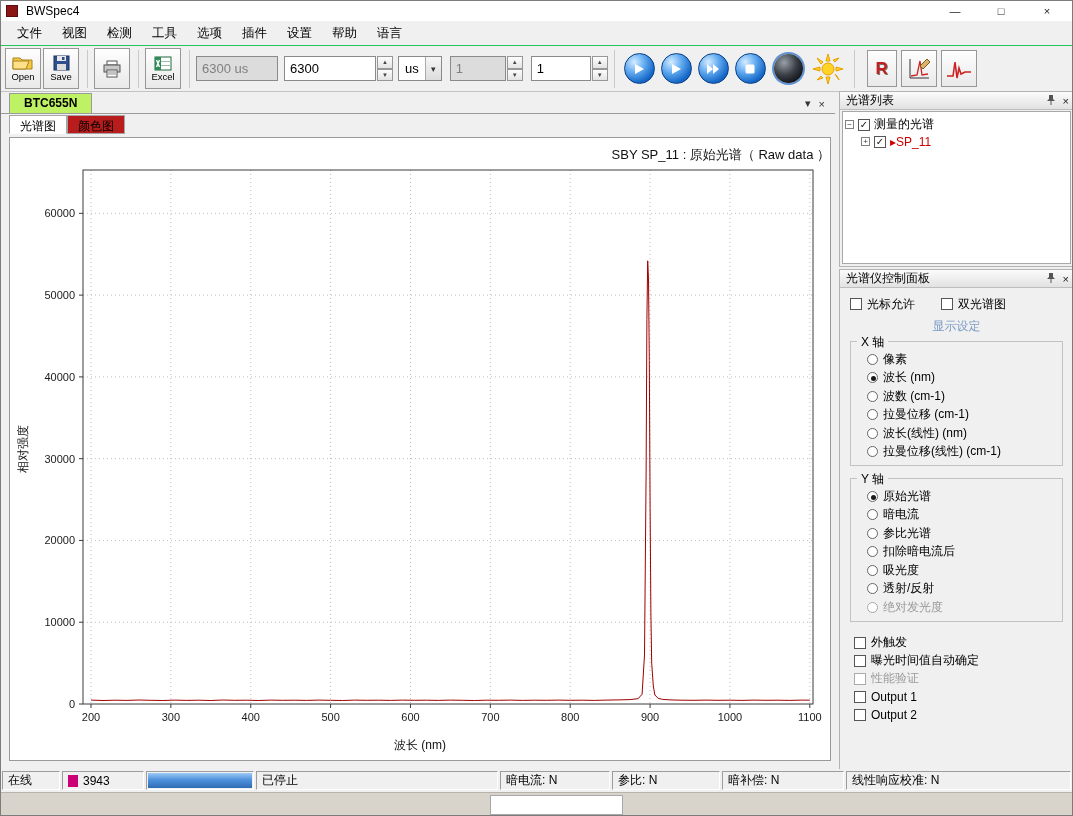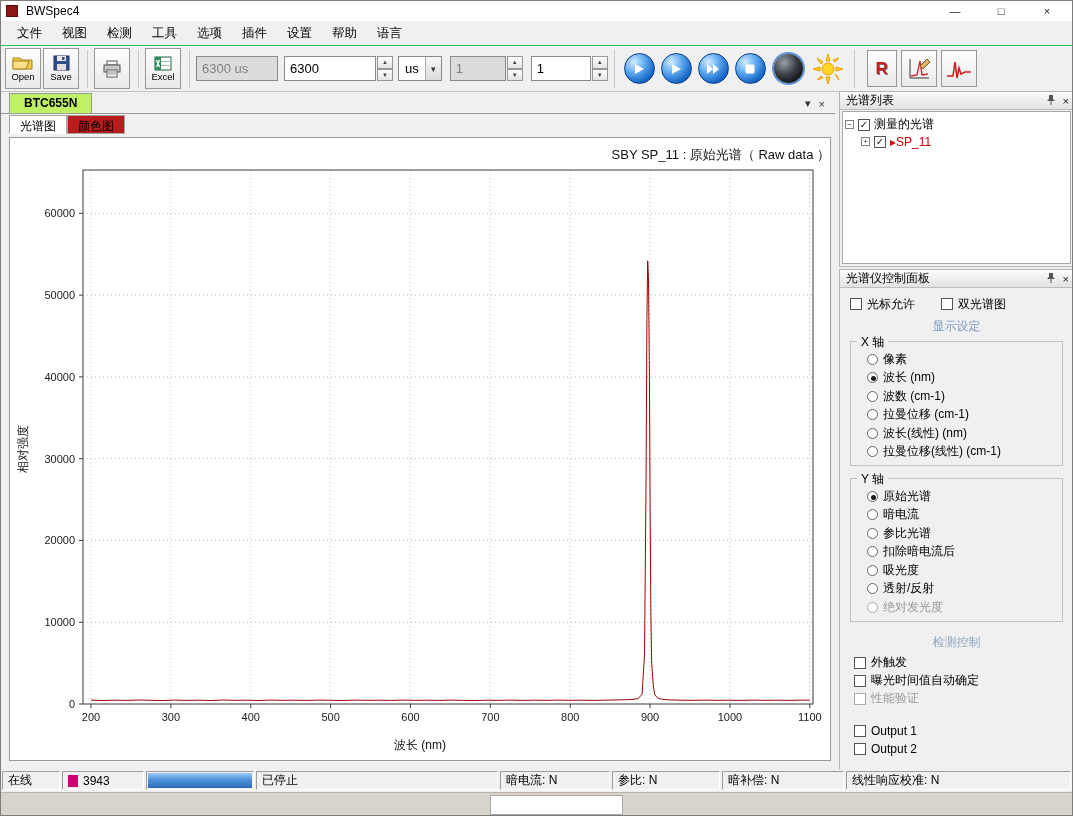--- a/index.html
+++ b/index.html
@@ -85,21 +85,21 @@
   .blue-header { text-align:center; color:#7b9bc4; font-size:12px; margin:1px 0 3px; }
   .blue-header.dim { color:#8fa9c4; margin-top:6px; }
   .groupbox { position:relative; border:1px solid #c2c2c2; margin:6px 4px 12px; padding:8px 6px 4px 16px; }
   .gb-label { position:absolute; top:-8px; left:6px; background:#f0f0f0; padding:0 4px; font-size:12px; }
   .radio-row { display:flex; align-items:center; gap:5px; height:18.5px; font-size:12px; }
   .radio-row.disabled { color:#9a9a9a; }
   .radio { width:11px; height:11px; border-radius:50%; border:1px solid #666; background:#fff; position:relative; flex:0 0 auto; }
   .radio.on::after { content:""; position:absolute; left:3px; top:3px; width:5px; height:5px; border-radius:50%; background:#1a1a1a; }
   .radio-row.disabled .radio { border-color:#a8a8a8; }
   .cp-checks { padding-left:8px; }
-  .cp-checks.outputs { margin-top:14px; }
+  .cp-checks.outputs { }
   .panel-tabs { position:absolute; left:2px; right:2px; bottom:1px; height:18px; display:flex; align-items:stretch; gap:1px; }
   .ptab { display:flex; align-items:center; gap:4px; padding:0 6px; font-size:11px; border:1px solid #a5a5a5; border-top:none; background:#e4e4e4; color:#444; }
   .ptab.active { background:#f6f6f6; color:#000; }
   .ptab-icon { width:9px; height:9px; display:inline-block; }
   .icon-a { background:linear-gradient(135deg,#d23b2e 50%,#2e62d2 50%); }
   .icon-b { background:linear-gradient(135deg,#e8c832 50%,#d23b2e 50%); }
   
   #statusbar { position:absolute; top:768px; left:0; right:0; height:23px; display:flex; gap:2px; padding:2px 1px; background:#f0f0f0; }
   .seg { border:1px solid; border-color:#9d9d9d #ffffff #ffffff #9d9d9d; display:flex; align-items:center; padding:0 5px; gap:5px; font-size:12px; position:relative; }
   .swatch { width:10px; height:12px; background:#cc0077; }
@@ -441,21 +441,20 @@
           <div class="radio-row">
             <span class="radio"></span>
             <span>透射/反射</span>
           </div>
           <div class="radio-row disabled">
             <span class="radio"></span>
             <span>绝对发光度</span>
           </div>
         </div>
     </div>
-    <div class="blue-header dim">检测控制</div>
     <div id="detect-options" class="cp-checks">
         <div class="check-row">
           <span class="checkbox"></span>
           <span>外触发</span>
         </div>
         <div class="check-row">
           <span class="checkbox"></span>
           <span>曝光时间值自动确定</span>
         </div>
         <div class="check-row disabled">

